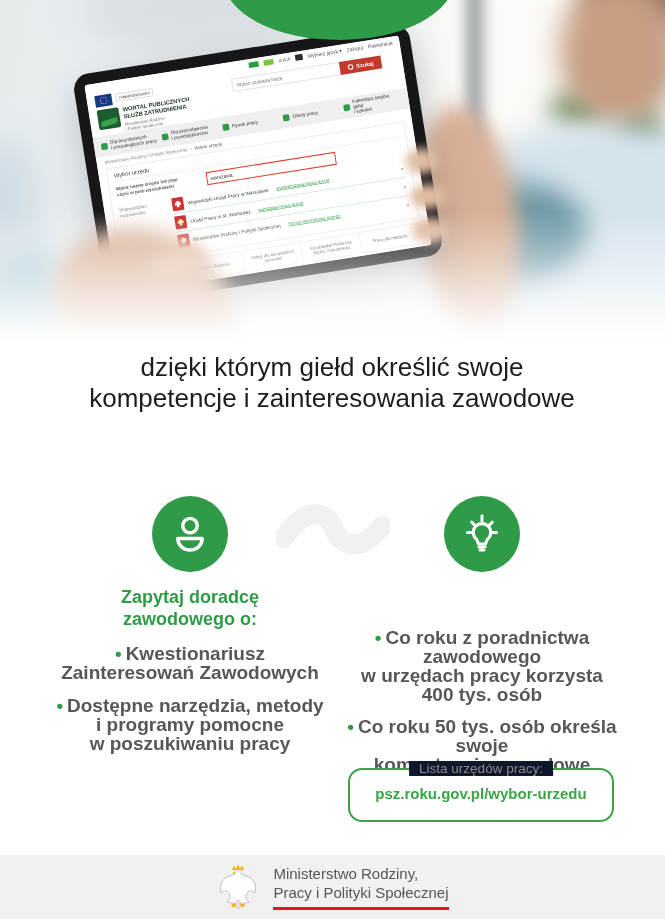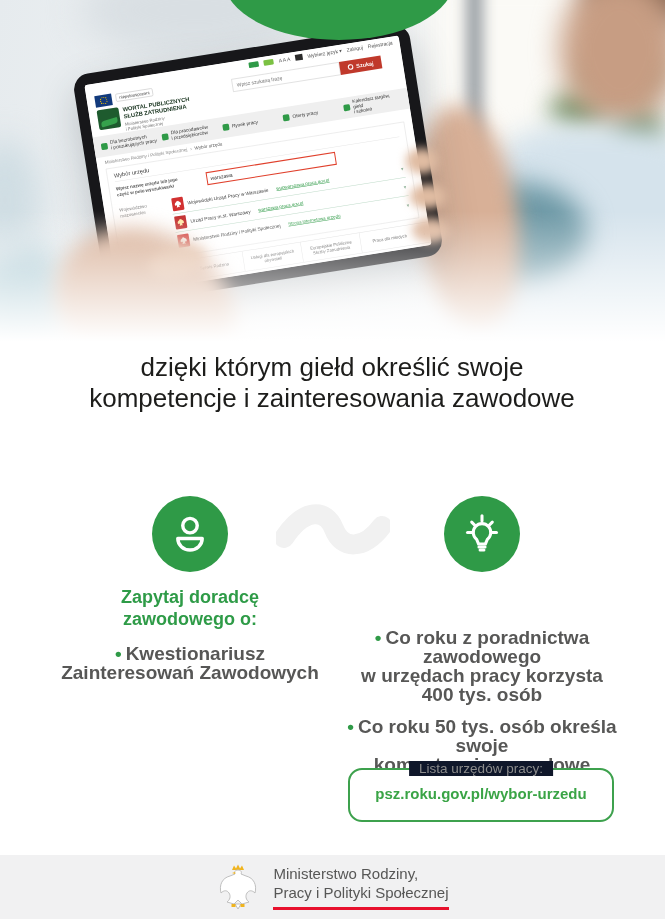--- a/index.html
+++ b/index.html
@@ -333,20 +333,23 @@
       <path d="M51.5 22.5 l-5 5"></path>
     </svg>
   </div>
 
   <div class="col-title ct-left pre">Zapytaj doradcę
 zawodowego o:</div>
 
   <div class="bullets bl-left">
     <div class="bullet"><span class="dot">•</span><span class="pre">Kwestionariusz
 Zainteresowań Zawodowych</span></div>
+    <div class="bullet"><span class="dot">•</span><span class="pre">Dostępne narzędzia, metody
+i programy pomocne
+w poszukiwaniu pracy</span></div>
   </div>
 
   <div class="bullets bl-right">
     <div class="bullet"><span class="dot">•</span><span class="pre">Co roku z poradnictwa zawodowego
 w urzędach pracy korzysta
 400 tys. osób</span></div>
     <div class="bullet"><span class="dot">•</span><span class="pre">Co roku 50 tys. osób określa swoje
 kompetencje zawodowe
 w urzędach pracy</span></div>
   </div>

